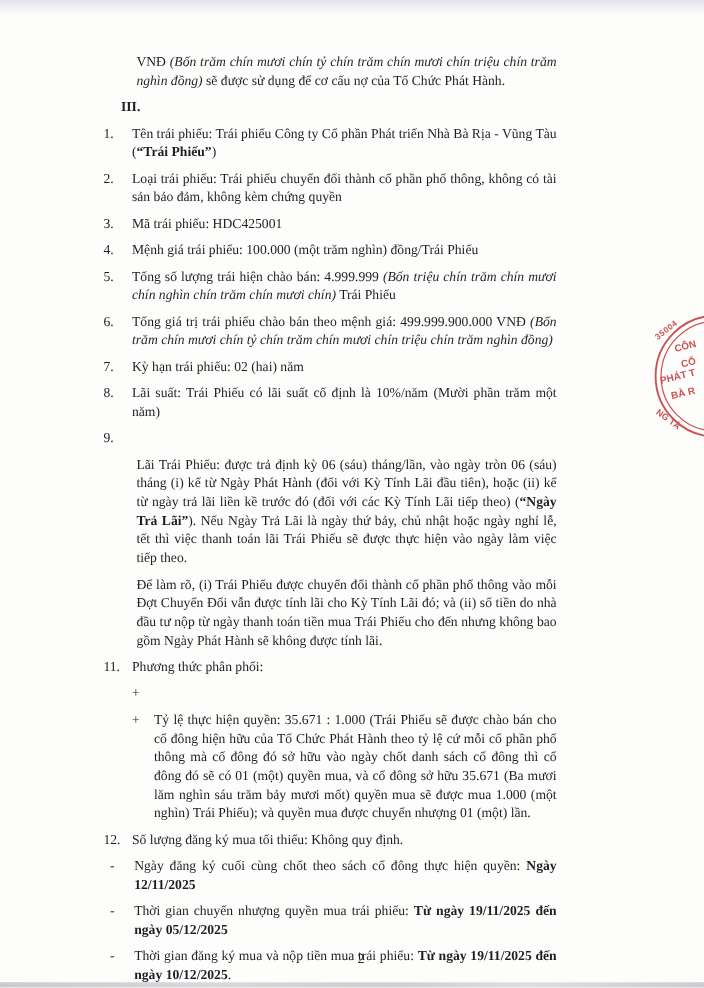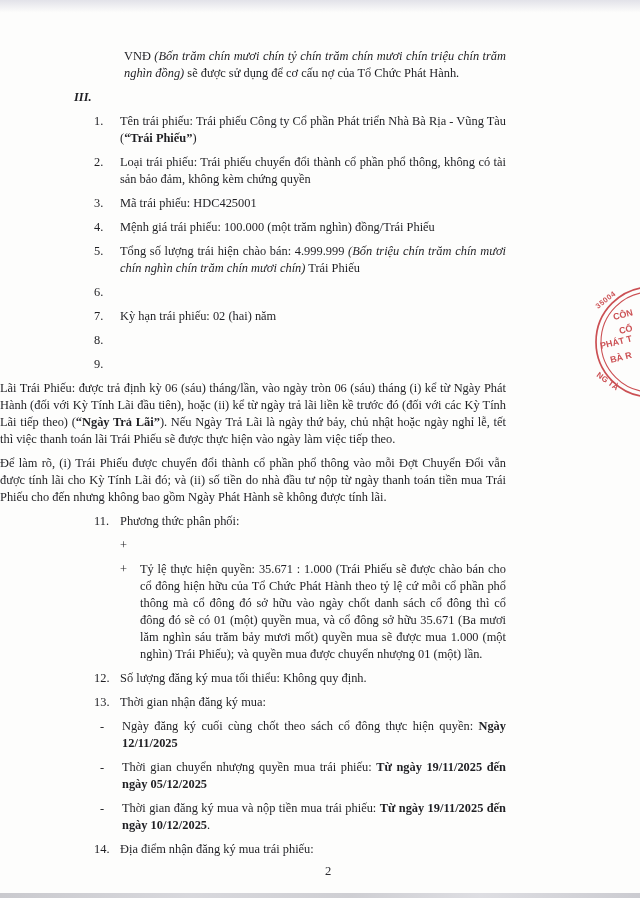--- a/index.html
+++ b/index.html
@@ -27,22 +27,22 @@
   }
   .row{
     display:flex;
     line-height:17px;
     margin-bottom:7px;
     padding-right:58px;
   }
   .row .marker{flex:none;}
   .row .text{flex:1;display:block;text-align:justify;}
   .cont{padding-left:124px;}
-  .para{}
-  .roman{padding-left:74px;font-style:italic;}
+  .para{padding-left:124px;}
+  .roman{padding-left:110px;}
   .roman .marker{width:41px;font-weight:bold;}
   .num{padding-left:92px;}
   .num .marker{width:28px;padding-left:2px;box-sizing:border-box;}
   .plus{padding-left:120px;}
   .plus .marker{width:20px;}
   .dash{padding-left:100px;}
   .dash .marker{width:22px;}
   .b{font-weight:bold;}
   .i{font-style:italic;}
   .pagenum{
@@ -86,27 +86,29 @@
       <div class="row num">
         <span class="marker">4.</span>
         <span class="text"><span class="">Mệnh giá trái phiếu: 100.000 (một trăm nghìn) đồng/Trái Phiếu</span></span>
       </div>
       <div class="row num">
         <span class="marker">5.</span>
         <span class="text"><span class="">Tổng số lượng trái hiện chào bán: 4.999.999 </span><span class="i">(Bốn triệu chín trăm chín mươi chín nghìn chín trăm chín mươi chín)</span><span class=""> Trái Phiếu</span></span>
       </div>
       <div class="row num">
         <span class="marker">6.</span>
+        <span class="text"><span class="">Tổng giá trị trái phiếu chào bán theo mệnh giá: 499.999.900.000 VNĐ </span><span class="i">(Bốn trăm chín mươi chín tỷ chín trăm chín mươi chín triệu chín trăm nghìn đồng)</span></span>
       </div>
       <div class="row num">
         <span class="marker">7.</span>
         <span class="text"><span class="">Kỳ hạn trái phiếu: 02 (hai) năm</span></span>
       </div>
       <div class="row num">
         <span class="marker">8.</span>
+        <span class="text"><span class="">Lãi suất: Trái Phiếu có lãi suất cố định là 10%/năm (Mười phần trăm một năm)</span></span>
       </div>
       <div class="row num">
         <span class="marker">9.</span>
       </div>
       <div class="row para">
         <span class="text"><span class="">Lãi Trái Phiếu: được trả định kỳ 06 (sáu) tháng/lần, vào ngày tròn 06 (sáu) tháng (i) kể từ Ngày Phát Hành (đối với Kỳ Tính Lãi đầu tiên), hoặc (ii) kể từ ngày trả lãi liền kề trước đó (đối với các Kỳ Tính Lãi tiếp theo) (</span><span class="b ">“Ngày Trả Lãi”</span><span class="">). Nếu Ngày Trả Lãi là ngày thứ bảy, chủ nhật hoặc ngày nghỉ lễ, tết thì việc thanh toán lãi Trái Phiếu sẽ được thực hiện vào ngày làm việc tiếp theo.</span></span>
       </div>
       <div class="row para">
         <span class="text"><span class="">Để làm rõ, (i) Trái Phiếu được chuyển đổi thành cổ phần phổ thông vào mỗi Đợt Chuyển Đổi vẫn được tính lãi cho Kỳ Tính Lãi đó; và (ii) số tiền do nhà đầu tư nộp từ ngày thanh toán tiền mua Trái Phiếu cho đến nhưng không bao gồm Ngày Phát Hành sẽ không được tính lãi.</span></span>
       </div>
@@ -117,24 +119,20 @@
       <div class="row plus">
         <span class="marker">+</span>
       </div>
       <div class="row plus">
         <span class="marker">+</span>
         <span class="text"><span class="">Tỷ lệ thực hiện quyền: 35.671 : 1.000 (Trái Phiếu sẽ được chào bán cho cổ đông hiện hữu của Tổ Chức Phát Hành theo tỷ lệ cứ mỗi cổ phần phổ thông mà cổ đông đó sở hữu vào ngày chốt danh sách cổ đông thì cổ đông đó sẽ có 01 (một) quyền mua, và cổ đông sở hữu 35.671 (Ba mươi lăm nghìn sáu trăm bảy mươi mốt) quyền mua sẽ được mua 1.000 (một nghìn) Trái Phiếu); và quyền mua được chuyển nhượng 01 (một) lần.</span></span>
       </div>
       <div class="row num">
         <span class="marker">12.</span>
         <span class="text"><span class="">Số lượng đăng ký mua tối thiểu: Không quy định.</span></span>
-      </div>
-      <div class="row num">
-        <span class="marker">13.</span>
-        <span class="text"><span class="">Thời gian nhận đăng ký mua:</span></span>
       </div>
       <div class="row dash">
         <span class="marker">-</span>
         <span class="text"><span class="">Ngày đăng ký cuối cùng chốt theo sách cổ đông thực hiện quyền: </span><span class="b ">Ngày 12/11/2025</span></span>
       </div>
       <div class="row dash">
         <span class="marker">-</span>
         <span class="text"><span class="">Thời gian chuyển nhượng quyền mua trái phiếu: </span><span class="b ">Từ ngày 19/11/2025 đến ngày 05/12/2025</span></span>
       </div>
       <div class="row dash">

